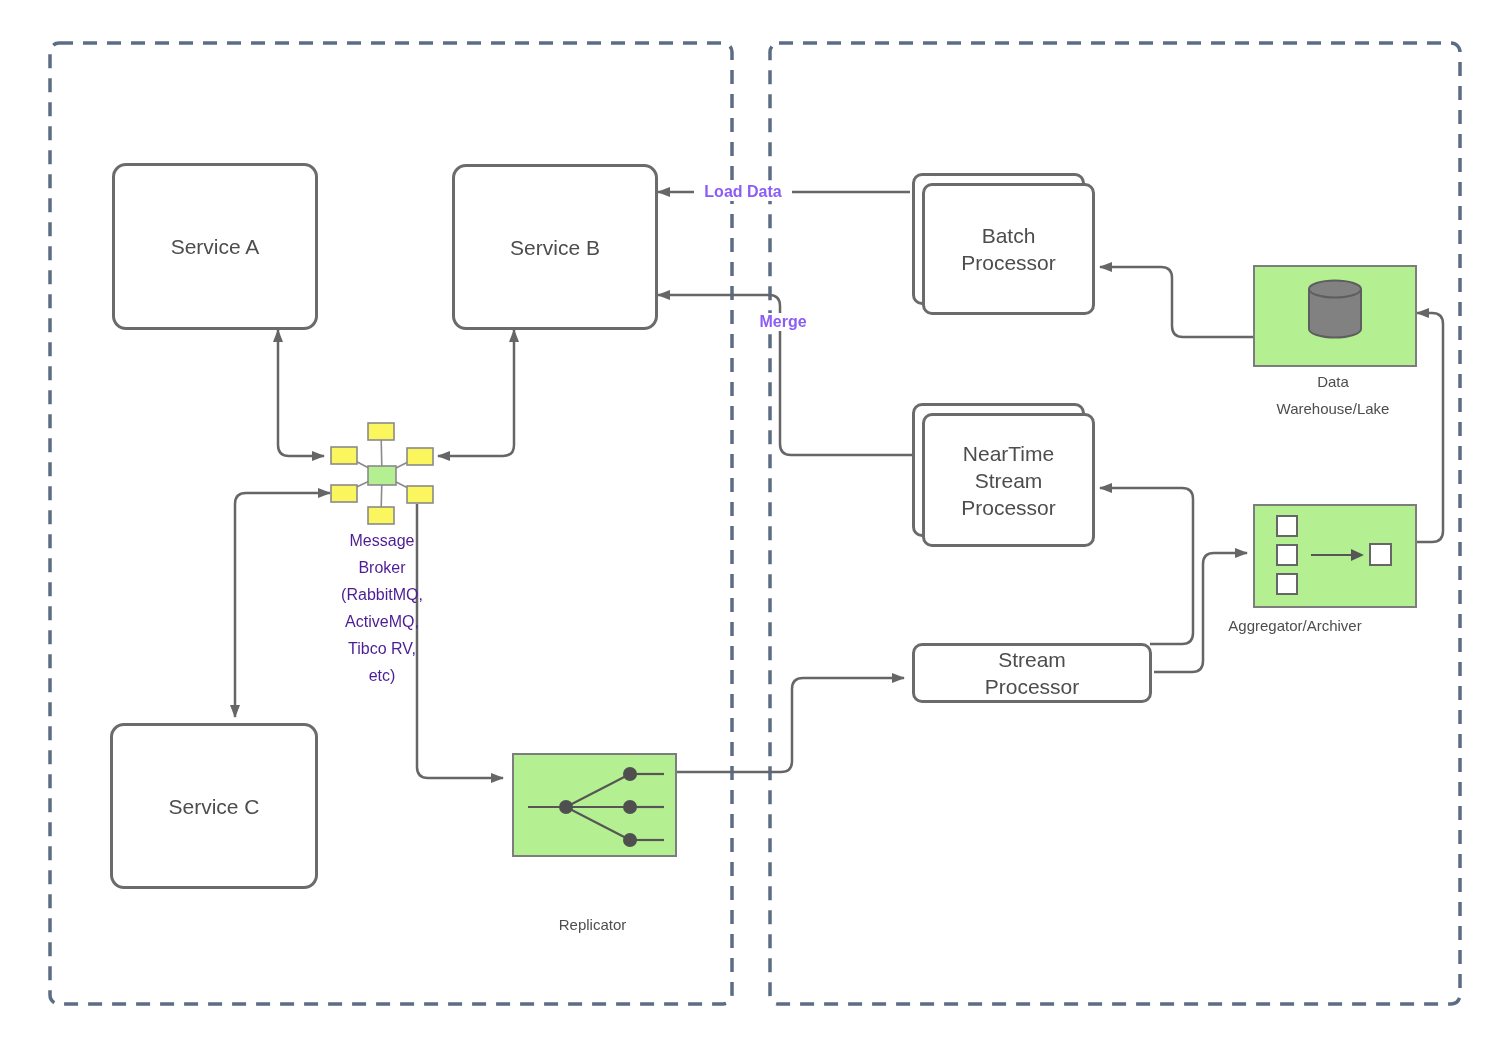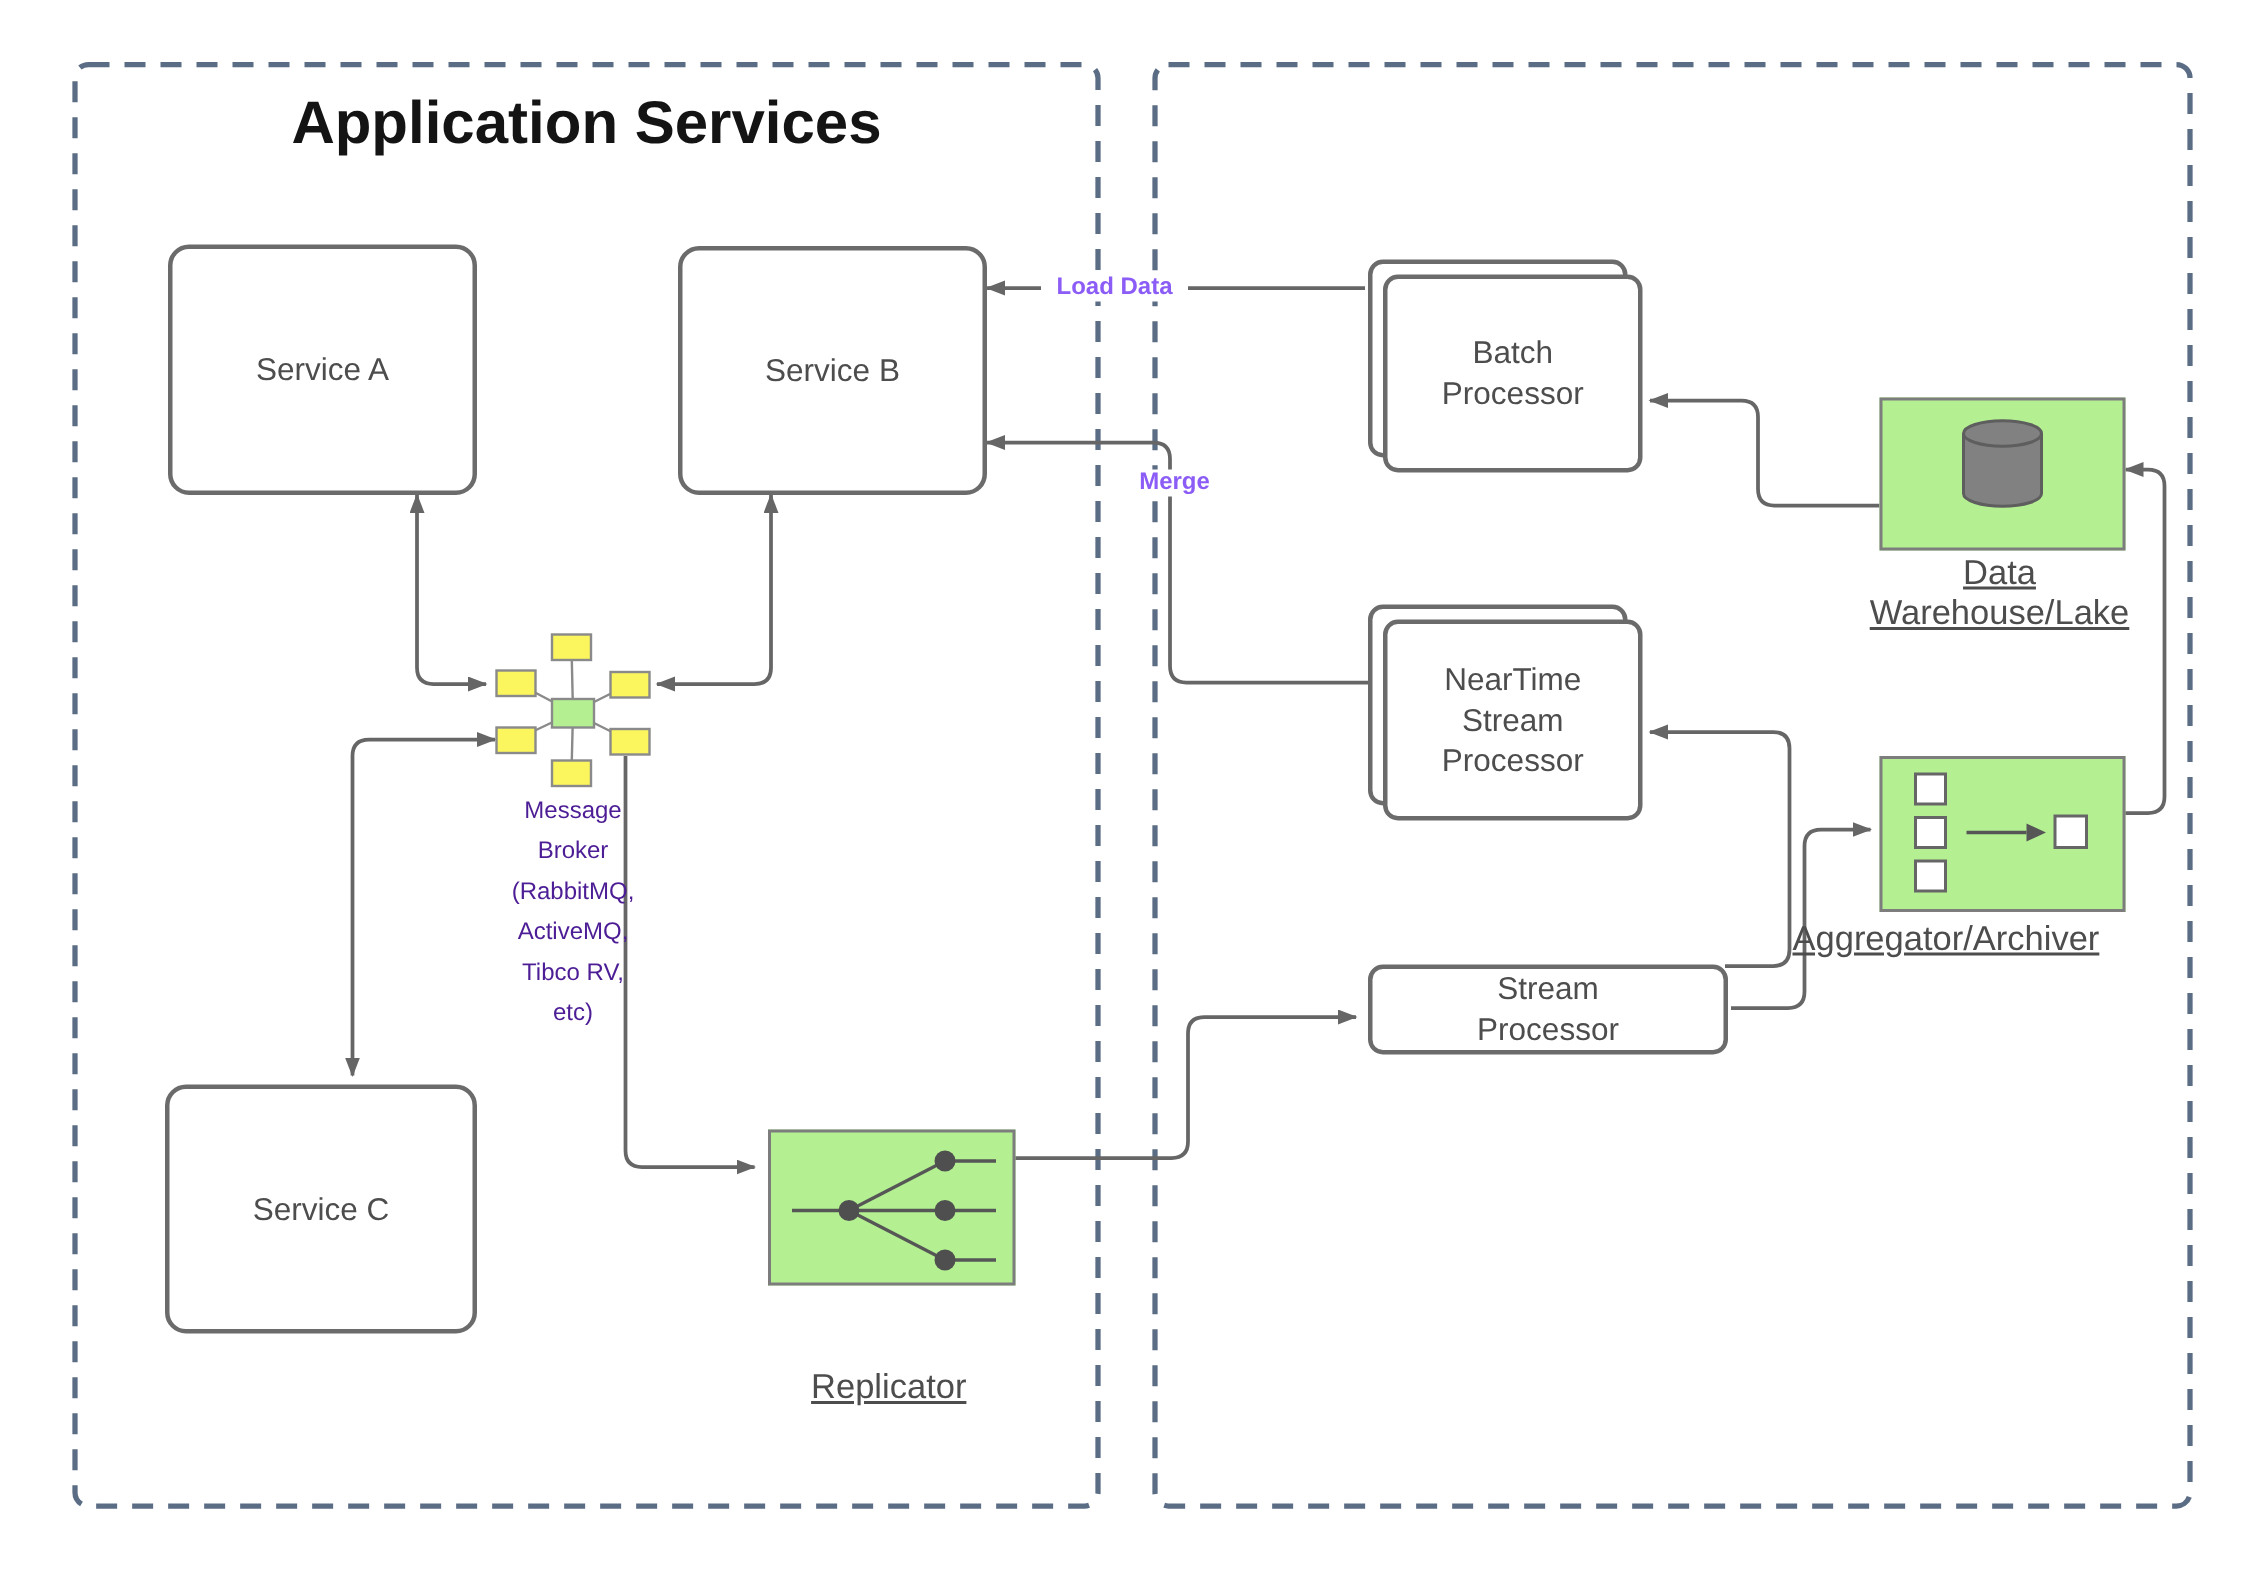--- a/index.html
+++ b/index.html
@@ -46,22 +46,22 @@
   .icoline{stroke:#565656;stroke-width:2.2;fill:none;}
   .icodot{fill:#4f4f4f;}
   .whitesq{fill:#fff;stroke:#666;stroke-width:2;}
   .cyl{fill:var(--cyl,#818181);stroke:#5e5e5e;stroke-width:2;}
 
   
   .broker-label{position:absolute;font-size:16px;line-height:27px;color:#4c1d95;
     text-align:center;}
   .edge-label{position:absolute;font-weight:bold;font-size:16px;line-height:18px;
     color:#8b5cf6;background:#fff;padding:0 2px;text-align:center;}
-  .caption{position:absolute;font-size:23px;line-height:27px;color:#4d4d4d;
-    text-align:center;text-decoration:underline;}
+  .caption{position:absolute;font-size:15px;line-height:27px;color:#4d4d4d;
+    text-align:center;}
 </style>
 </head>
 <body>
 
 <div class="canvas">
 
   <svg class="wires" width="1508" height="1060" viewBox="0 0 1508 1060">
     <defs>
       <marker id="mEnd" markerUnits="userSpaceOnUse" markerWidth="15" markerHeight="12" refX="12" refY="5" orient="auto">
         <path class="arrowhead" d="M0,0 L13,5 L0,10 Z"></path>
@@ -80,21 +80,20 @@
     <path class="wire" d="M417,504 V767 Q417,778 428,778 H503" marker-end="url(#mEnd)"></path>
     <path class="wire" d="M674,772 H781 Q792,772 792,761 V689 Q792,678 803,678 H904" marker-end="url(#mEnd)"></path>
     <path class="wire" d="M1150,644 H1182 Q1193,644 1193,633 V499 Q1193,488 1182,488 H1100" marker-end="url(#mEnd)"></path>
     <path class="wire" d="M1154,672 H1192 Q1203,672 1203,661 V564 Q1203,553 1214,553 H1247" marker-end="url(#mEnd)"></path>
     <path class="wire" d="M1414,542 H1432 Q1443,542 1443,531 V324 Q1443,313 1432,313 H1417" marker-end="url(#mEnd)"></path>
     <path class="wire" d="M1253,337 H1183 Q1172,337 1172,326 V278 Q1172,267 1161,267 H1100" marker-end="url(#mEnd)"></path>
     <path class="wire" d="M910,192 H658" marker-end="url(#mEnd)"></path>
     <path class="wire" d="M912,455 H791 Q780,455 780,444 V306 Q780,295 769,295 H658" marker-end="url(#mEnd)"></path>
   </svg>
 
-  <div class="container-title" style="left:50px;top:60px;width:682px;">Application Services</div>
 
   <div class="node rounded" style="left:452px;top:164px;width:200px;height:160px;">
     <span class="node-label">Service B</span>
   </div>
 
   <div class="node rounded" style="left:112px;top:163px;width:200px;height:161px;">
     <span class="node-label">Service A</span>
   </div>
 
   <div class="node rounded" style="left:110px;top:723px;width:202px;height:160px;">

